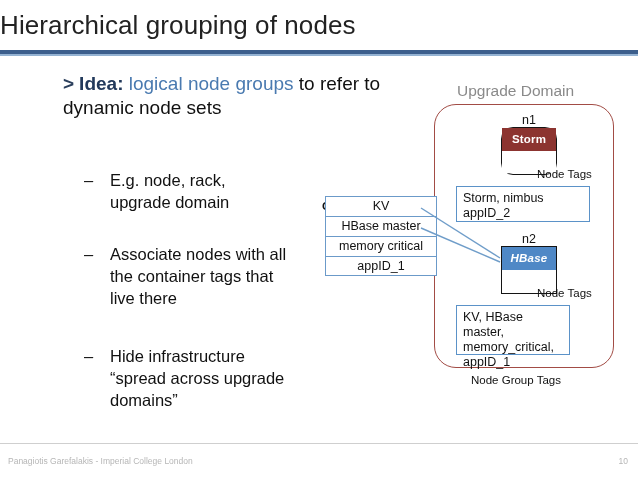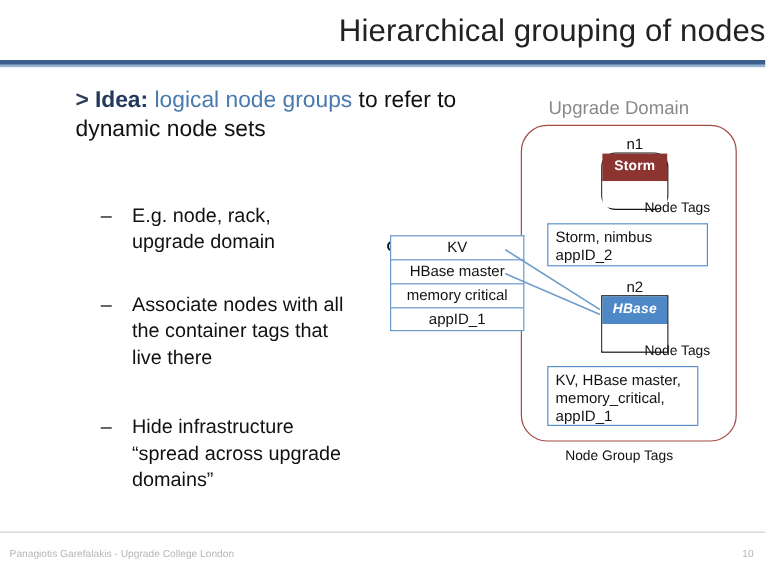--- a/index.html
+++ b/index.html
@@ -18,21 +18,21 @@
     overflow: hidden;
     background: #ffffff;
   }
 
   
   #slide-title {
     position: absolute;
     left: 0;
     top: 10px;
     width: 638px;
-    text-align: right;
+    text-align: left;
     font-size: 26px;
     color: #222222;
     letter-spacing: 0.1px;
     white-space: nowrap;
   }
   #title-rule {
     position: absolute;
     left: 0;
     top: 50px;
     width: 638px;
@@ -194,21 +194,21 @@
     box-sizing: border-box;
     border: 1.4px solid #5b92c8;
     background: #ffffff;
     font-size: 12.5px;
     line-height: 15px;
     color: #111111;
     padding: 4px 5px 4px 6px;
     white-space: pre-line;
   }
   #n1-tags { left: 456px; top: 186px; width: 134px; height: 36px; }
-  #n2-tags { left: 456px; top: 305px; width: 126px; height: 50px; }
+  #n2-tags { left: 456px; top: 305px; width: 114px; height: 50px; }
 
   #n1-label { left: 501px; top: 113px; }
   #n1-box   { left: 501px; top: 127px; border-radius: 12px; }
   #n1-nodetags-label { left: 537px; top: 168px; }
 
   #n2-label { left: 501px; top: 232px; }
   #n2-box   { left: 501px; top: 246px; font-style: italic; }
   #n2-nodetags-label { left: 537px; top: 287px; }
 
   
@@ -304,16 +304,16 @@
     <div class="ct-row">memory critical</div>
     <div class="ct-row">appID_1</div>
   </div>
 
   <svg id="arrows" viewBox="0 0 638 479">
     <line x1="421" y1="208" x2="500" y2="258" stroke="#6f9dc9" stroke-width="1.4"></line>
     <line x1="421" y1="228" x2="500" y2="262" stroke="#6f9dc9" stroke-width="1.4"></line>
   </svg>
 
   <div id="footer-rule"></div>
-  <div id="footer-text">Panagiotis Garefalakis - Upgrade College London</div>
+  <div id="footer-text">Panagiotis Garefalakis - Imperial College London</div>
   <div id="footer-page">10</div>
 
 </div>
 
 </body></html>

